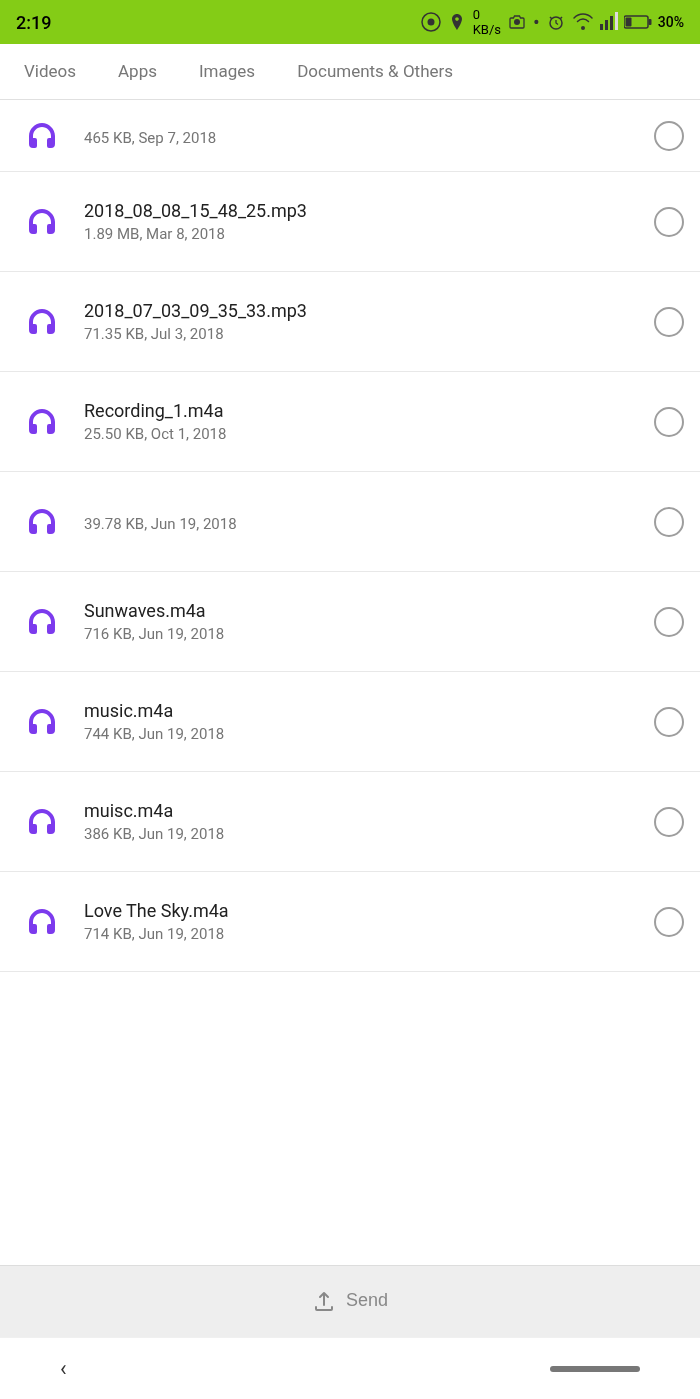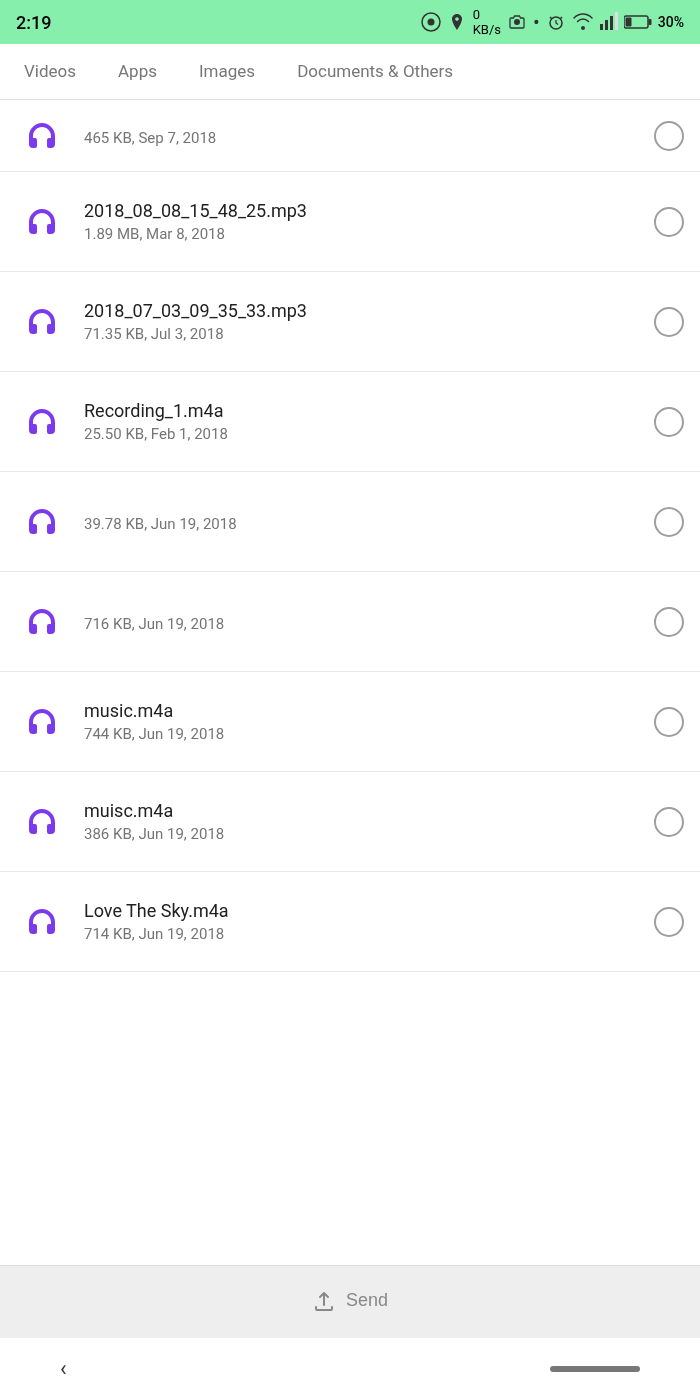--- a/index.html
+++ b/index.html
@@ -12,21 +12,21 @@
       overflow: hidden;
       position: relative;
     }
 
     
     .status-bar {
       display: flex;
       justify-content: space-between;
       align-items: center;
       padding: 6px 16px;
-      background: #86efac;
+      background: #84cc16;
       height: 44px;
       gap: 36px;
     }
 
     .status-time {
       font-size: 18px;
       font-weight: 500;
       color: #000;
     }
 
@@ -316,21 +316,21 @@
   </div>
 
   <div class="file-item">
     <div class="file-icon headphones-icon">
       <svg viewBox="0 0 42 42" width="42" height="42">
         <path d="M21 8C14 8 8 14 8 21v8a4 4 0 004 4h2a2 2 0 002-2v-6a2 2 0 00-2-2h-2v-2c0-5 4-9 9-9s9 4 9 9v2h-2a2 2 0 00-2 2v6a2 2 0 002 2h2a4 4 0 004-4v-8c0-7-6-13-13-13z" fill="#7c3aed"></path>
       </svg>
     </div>
     <div class="file-info">
       <div class="file-name">Recording_1.m4a</div>
-      <div class="file-meta">25.50 KB, Feb 1, 2018</div>
+      <div class="file-meta">25.50 KB, Oct 1, 2018</div>
     </div>
     <div class="file-checkbox"></div>
   </div>
 
   <div class="file-item">
     <div class="file-icon headphones-icon">
       <svg viewBox="0 0 42 42" width="42" height="42">
         <path d="M21 8C14 8 8 14 8 21v8a4 4 0 004 4h2a2 2 0 002-2v-6a2 2 0 00-2-2h-2v-2c0-5 4-9 9-9s9 4 9 9v2h-2a2 2 0 00-2 2v6a2 2 0 002 2h2a4 4 0 004-4v-8c0-7-6-13-13-13z" fill="#7c3aed"></path>
       </svg>
     </div>
@@ -340,20 +340,21 @@
     <div class="file-checkbox"></div>
   </div>
 
   <div class="file-item">
     <div class="file-icon headphones-icon">
       <svg viewBox="0 0 42 42" width="42" height="42">
         <path d="M21 8C14 8 8 14 8 21v8a4 4 0 004 4h2a2 2 0 002-2v-6a2 2 0 00-2-2h-2v-2c0-5 4-9 9-9s9 4 9 9v2h-2a2 2 0 00-2 2v6a2 2 0 002 2h2a4 4 0 004-4v-8c0-7-6-13-13-13z" fill="#7c3aed"></path>
       </svg>
     </div>
     <div class="file-info">
+      <div class="file-name">Sunwaves.m4a</div>
       <div class="file-meta">716 KB, Jun 19, 2018</div>
     </div>
     <div class="file-checkbox"></div>
   </div>
 
   <div class="file-item">
     <div class="file-icon headphones-icon">
       <svg viewBox="0 0 42 42" width="42" height="42">
         <path d="M21 8C14 8 8 14 8 21v8a4 4 0 004 4h2a2 2 0 002-2v-6a2 2 0 00-2-2h-2v-2c0-5 4-9 9-9s9 4 9 9v2h-2a2 2 0 00-2 2v6a2 2 0 002 2h2a4 4 0 004-4v-8c0-7-6-13-13-13z" fill="#7c3aed"></path>
       </svg>

